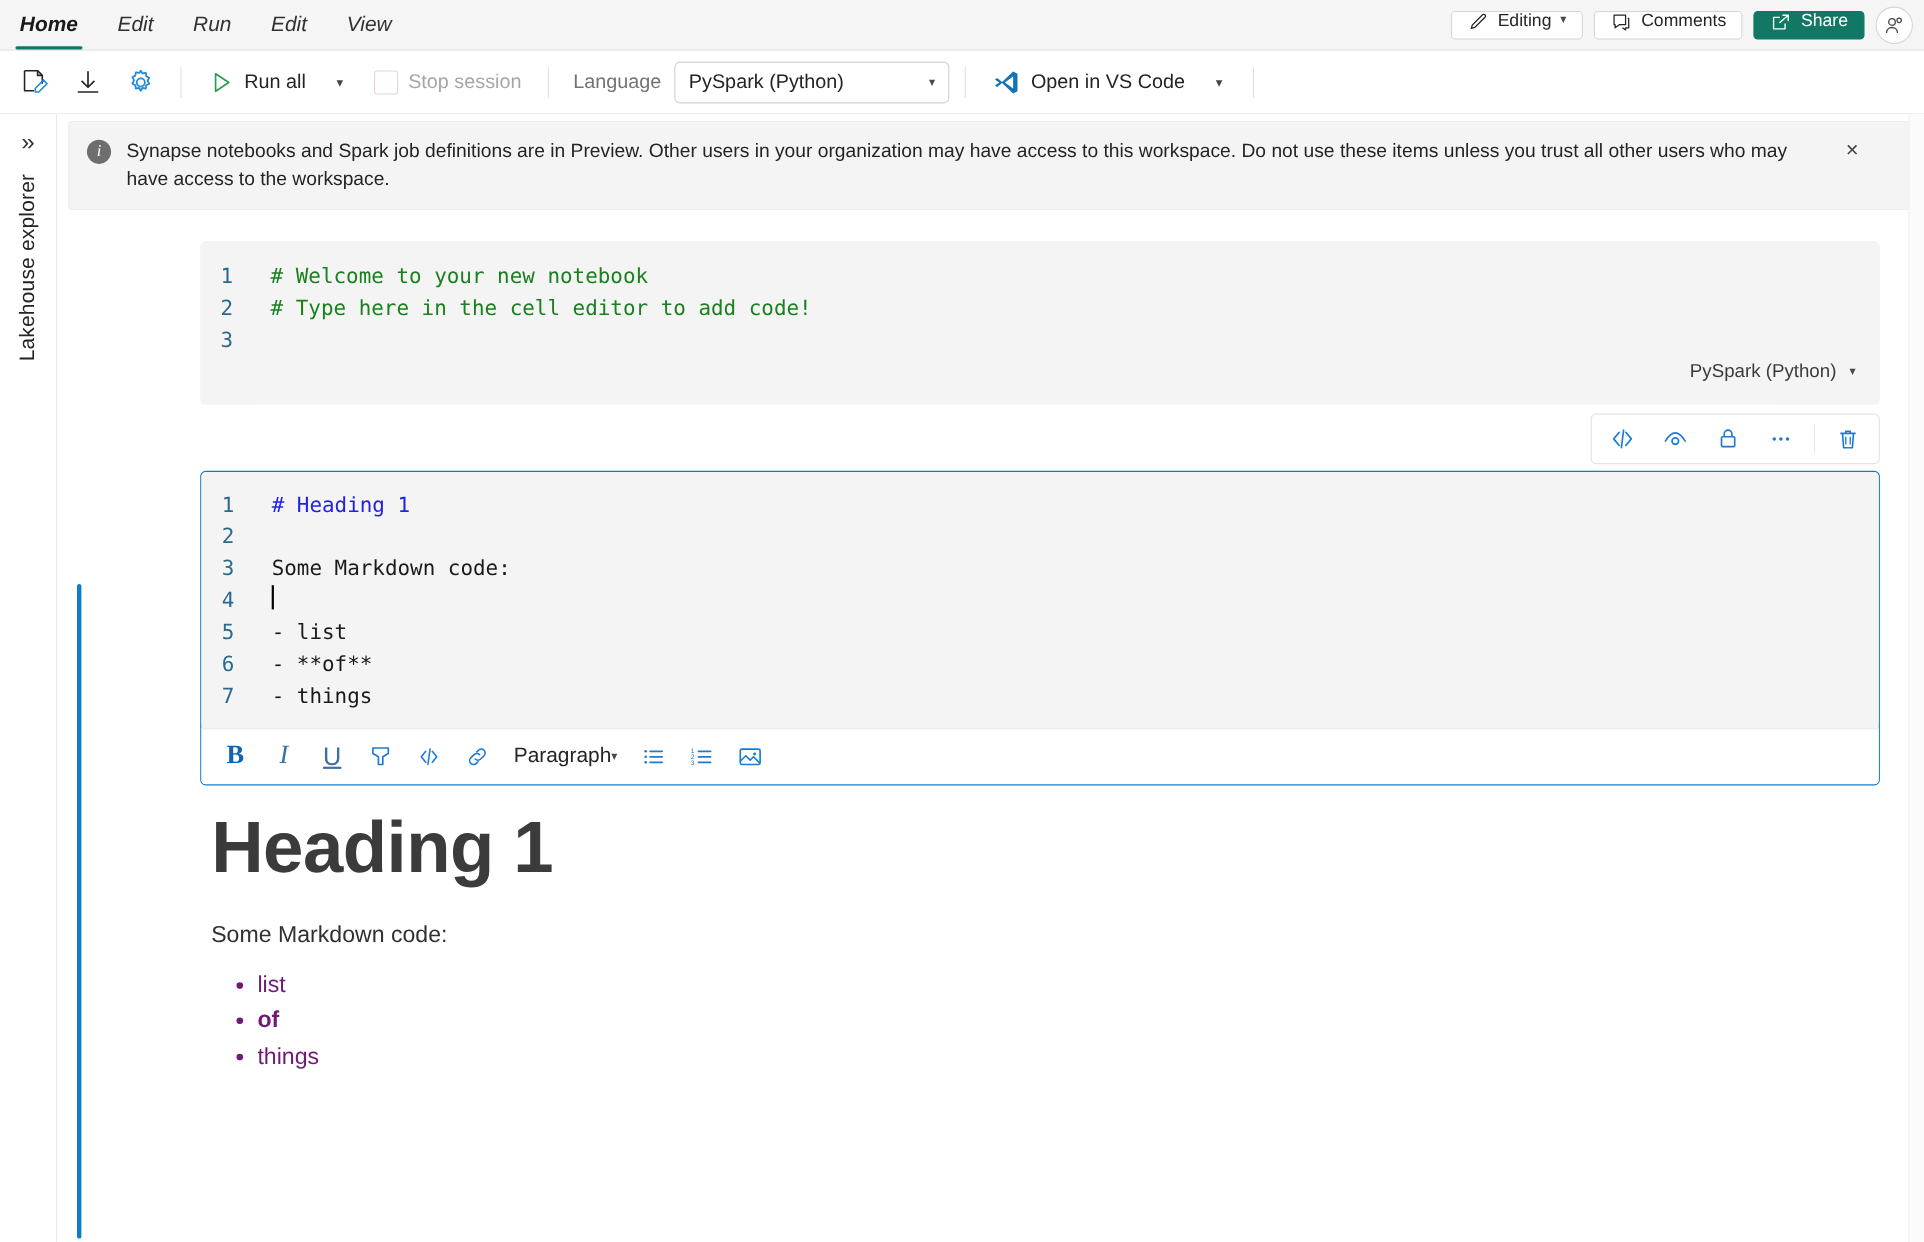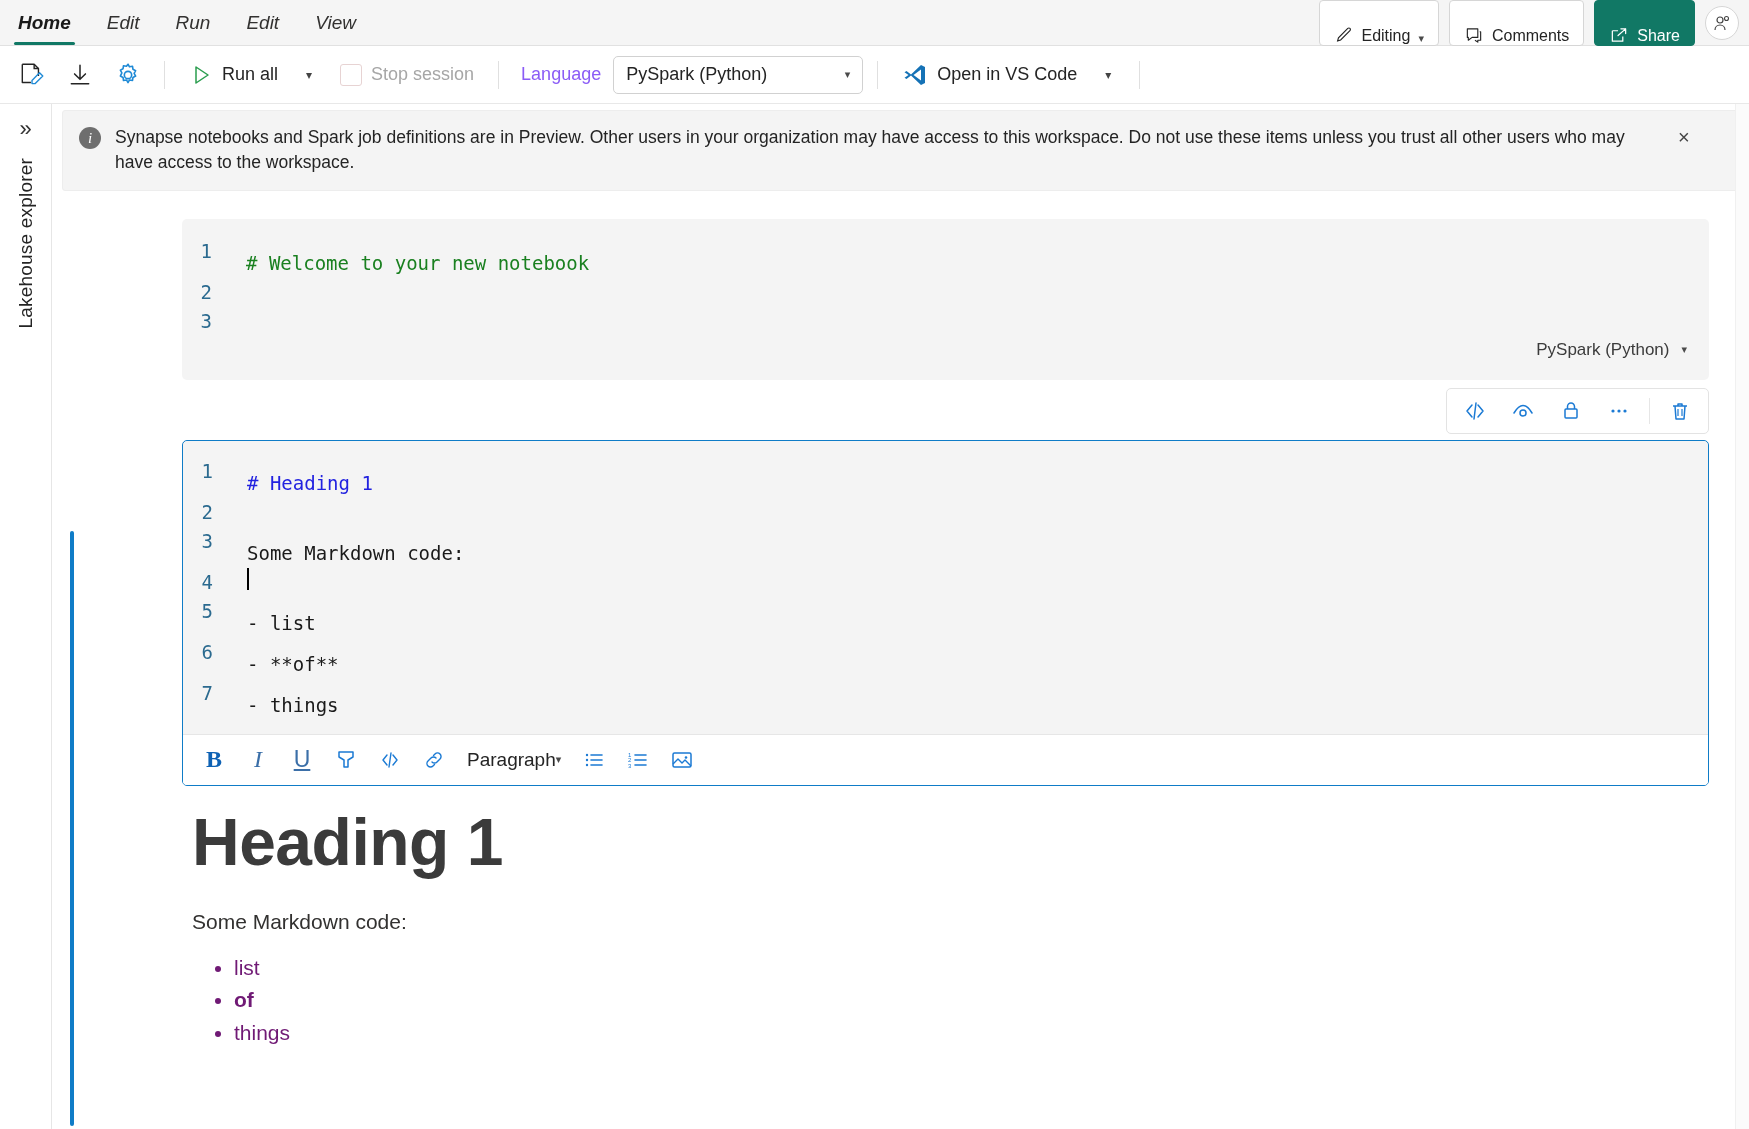--- a/index.html
+++ b/index.html
@@ -37,22 +37,22 @@
     height: 3px; background: #117865;
     border-radius: 2px;
   }
   .ribbon-right {
     margin-left: auto;
     display: flex; align-items: center;
     gap: 10px;
     padding-right: 10px;
   }
   .pill {
-    display: flex; align-items: flex-end; gap: 8px;
-    height: 46px;
+    display: flex; align-items: flex-start; gap: 8px;
+    height: 26px;
     padding: 0 14px;
     background: #fff;
     border: 1px solid #d6d6d6;
     border-radius: 4px;
     font-size: 16px;
     color: #242424;
     cursor: pointer;
     white-space: nowrap;
   }
   .pill.primary {
@@ -95,21 +95,21 @@
   .tb-caret {
     width: 34px; height: 40px;
     display: flex; align-items: center; justify-content: center;
     cursor: pointer; font-size: 12px; color: #444;
   }
   .tb-sep {
     width: 1px; height: 28px;
     background: #e0e0e0;
     margin: 0 10px;
   }
-  .tb-label { font-size: 18px; color: #8b5cf6; padding: 0 8px; }
+  .tb-label { font-size: 18px; color: #737373; padding: 0 8px; }
   .select-box {
     display: flex; align-items: center; justify-content: space-between;
     height: 38px; min-width: 250px;
     padding: 0 12px;
     border: 1px solid #d1d1d1;
     border-radius: 5px;
     background: #fff;
     font-size: 18px; color: #242424;
     cursor: pointer;
   }
@@ -224,21 +224,21 @@
     line-height: 29px;
   }
   .ln {
     width: 64px;
     text-align: right;
     color: #2b6a8f;
     padding-right: 34px;
     flex: 0 0 64px;
     user-select: none;
   }
-  .code-txt { white-space: pre; margin-top: 12px; }
+  .code-txt { white-space: pre; }
   .c-comment { color: #1a8020; }
   .c-md-head { color: #2222e0; }
   .c-plain { color: #1a1a1a; }
   .caret-bar {
     display: inline-block;
     width: 2px; height: 22px;
     background: #000;
     vertical-align: -4px;
   }
 
@@ -466,20 +466,21 @@
       <div class="sel-bar"></div>
 
       <div class="cell">
         <div class="code-area">
           <div class="code-line">
             <span class="ln">1</span>
             <span class="code-txt c-comment"># Welcome to your new notebook</span>
           </div>
           <div class="code-line">
             <span class="ln">2</span>
+            <span class="code-txt c-comment"># Type here in the cell editor to add code!</span>
           </div>
           <div class="code-line">
             <span class="ln">3</span>
             <span class="code-txt c-plain"></span>
           </div>
           <div class="cell-footer">
             <div class="sel">
               <span>PySpark (Python)</span>
               <span class="caret">▾</span>
             </div>

